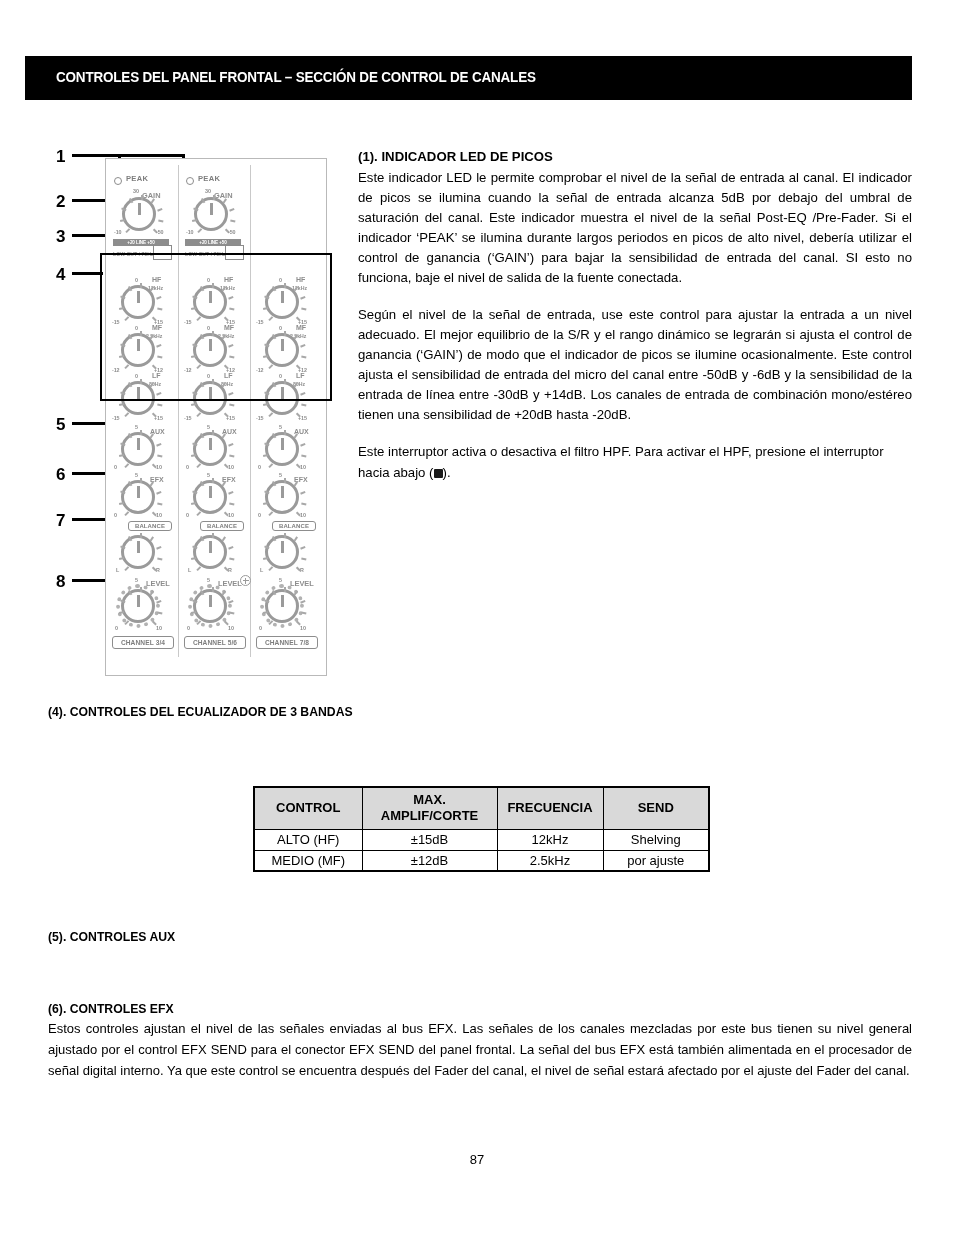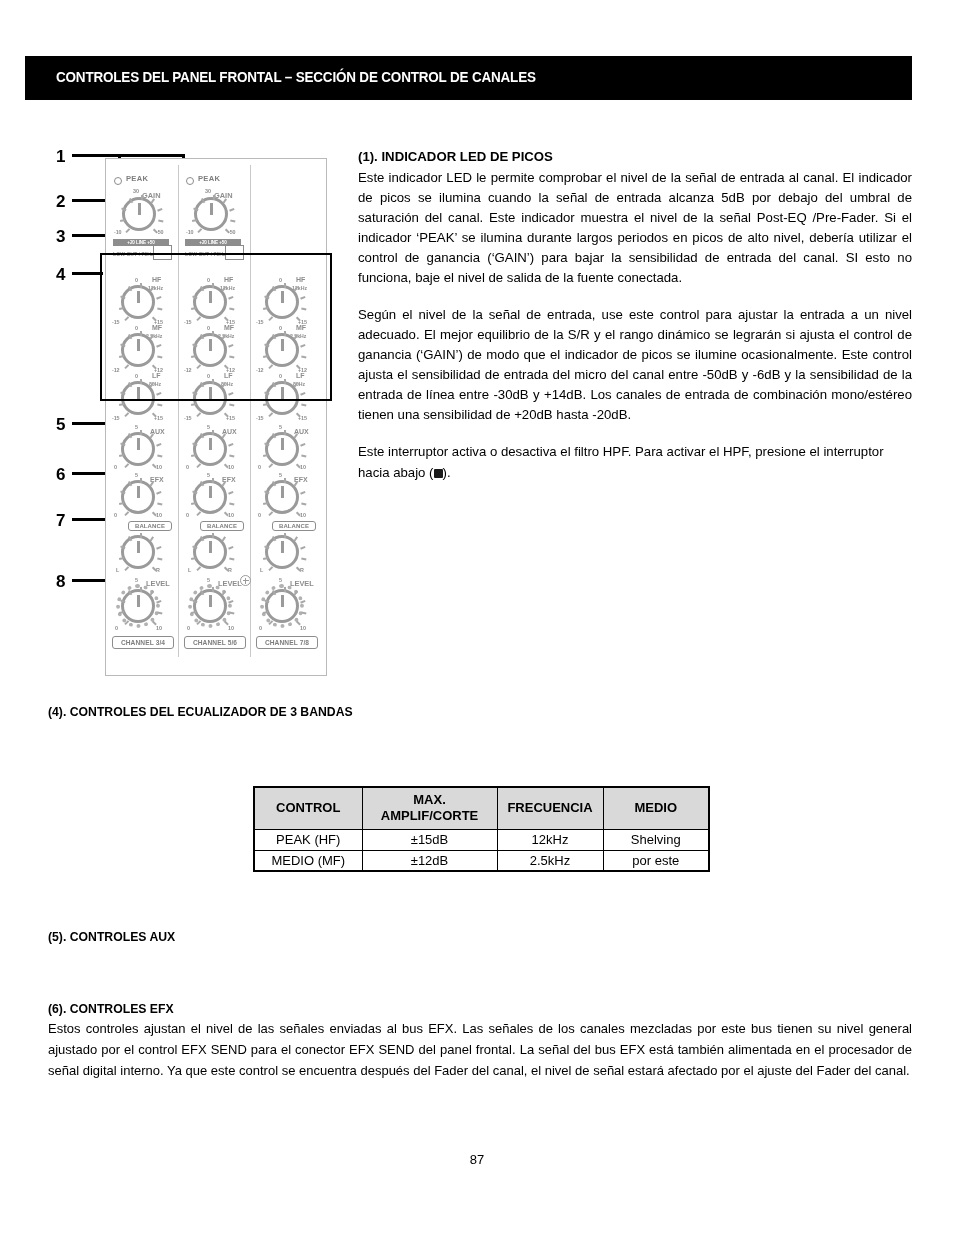--- a/index.html
+++ b/index.html
@@ -857,35 +857,35 @@
 <div class="wide" style="top:703px;">
   <h2 class="sec-h">(4). CONTROLES DEL ECUALIZADOR DE 3 BANDAS</h2>
 </div>
 
 <table class="eq-table">
   <thead>
     <tr>
       <th class="col-control">CONTROL</th>
       <th class="col-amp"><span>MAX.</span><br><span>AMPLIF/CORTE</span></th>
       <th class="col-freq">FRECUENCIA</th>
-      <th class="col-tipo">MEDIO</th>
+      <th class="col-tipo">SEND</th>
     </tr>
   </thead>
   <tbody>
     <tr>
-      <td>PEAK (HF)</td>
+      <td>ALTO (HF)</td>
       <td>±15dB</td>
       <td>12kHz</td>
       <td>Shelving</td>
     </tr>
     <tr>
       <td>MEDIO (MF)</td>
       <td>±12dB</td>
       <td>2.5kHz</td>
-      <td>por este</td>
+      <td>por ajuste</td>
     </tr>
   </tbody>
 </table>
 
 <div class="wide" style="top:928px;">
   <h2 class="sec-h">(5). CONTROLES AUX</h2>
 </div>
 
 <div class="wide" style="top:1000px;">
   <h2 class="sec-h">(6). CONTROLES EFX</h2>

